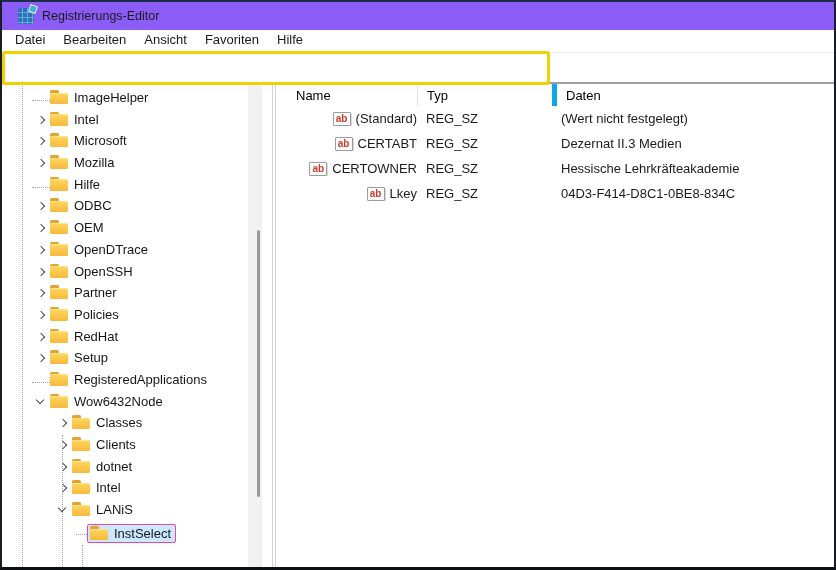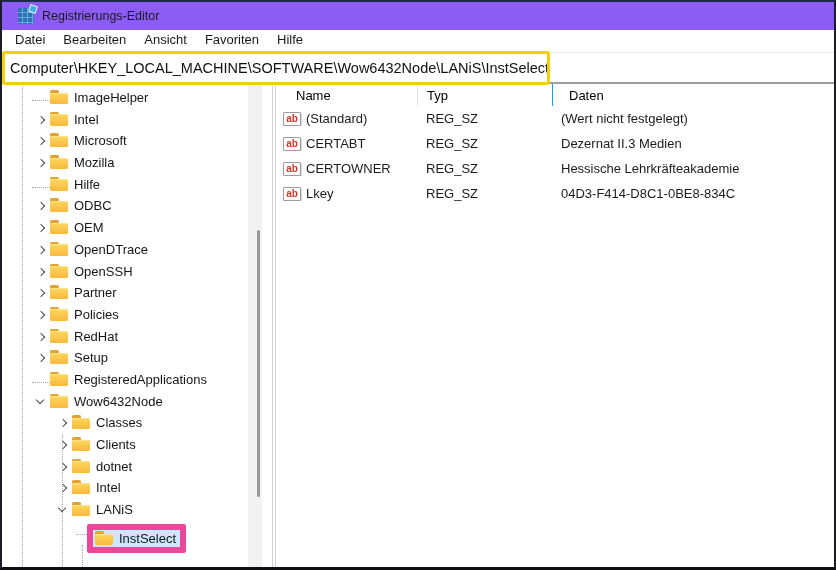--- a/index.html
+++ b/index.html
@@ -54,42 +54,42 @@
   .chev.open::before { left:5px; top:3px; transform:rotate(45deg); }
 
   .stub { width:18px; height:0; border-top:1px dotted #a3a3a3; flex:none; align-self:center; }
   .trow.lvl2 .stub { width:13px; }
 
   .folder { position:relative; width:18px; height:14px; flex:none; margin-right:6px; }
   .folder::before { content:''; position:absolute; left:0; top:0; width:9px; height:5px; background:#e2a333; border-radius:1.5px 1.5px 0 0; }
   .folder::after { content:''; position:absolute; left:0; top:2.5px; right:0; bottom:0;
     background:linear-gradient(#ffd75f,#f7b93c); border-radius:1.5px; box-shadow:inset 0 1px 0 #ffe489; }
 
-  .sel { display:flex; align-items:center; background:#cce8ff; border:6px solid #ec4899; border-radius:2px;
+  .sel { display:flex; align-items:center; background:#cce8ff; border:1px solid #ec4899; border-radius:2px;
     padding:1px 4px 1px 2px; margin-left:-2px; }
 
   
   .tree-scroll-track { position:absolute; left:246px; top:0; bottom:0; width:14px; background:#f1f1f1; z-index:2; }
   .tree-scroll-thumb { position:absolute; left:9px; width:3px; top:146px; height:267px; background:#999; border-radius:2px; }
 
   
   .splitter { position:absolute; left:270px; top:0; bottom:0; width:4px; background:#fff;
     border-left:1px solid #d4d4d4; border-right:1px solid #d4d4d4; cursor:ew-resize; z-index:3; }
 
   
   .listpane { position:absolute; left:274px; right:0; top:0; bottom:0; background:#fff; overflow:hidden; }
   .lheader { display:flex; height:22px; align-items:center; }
   .hcell { font-size:13px; color:#000000; height:100%; display:flex; align-items:center; cursor:default; }
   .hcell.c-name { width:141px; padding-left:20px; }
   .hcell.c-typ  { width:135px; padding-left:9px; border-left:1px solid #e2e2e2; }
-  .hcell.c-daten{ flex:1; padding-left:16px; border-left:1px solid #0ea5e9; }
+  .hcell.c-daten{ flex:1; padding-left:9px; border-left:5px solid #0ea5e9; }
 
   .lrow { display:flex; height:25px; align-items:center; font-size:13px; color:#1b1b1b; cursor:default; }
   .lcell { white-space:nowrap; overflow:hidden; }
-  .lcell.c-name { width:141px; display:flex; align-items:center; padding-left:7px; }
+  .lcell.c-name { width:141px; display:flex; align-items:center; padding-left:7px;justify-content:flex-end; }
   .lcell.c-typ  { width:135px; padding-left:9px; }
   .lcell.c-daten{ flex:1; padding-left:9px; }
 
   .ab-icon { position:relative; width:18px; height:14px; flex:none; margin-right:5px;
     background:#fff; border:1px solid #9c9c9c; border-radius:1px;
     font-size:10px; font-weight:bold; color:#cf3a28; line-height:12px; text-align:center;
     box-shadow:1px 1px 0 #d9d9d9; }
 </style>
 </head>
 <body>
@@ -103,21 +103,20 @@
 
   <div class="menubar">
       <div class="menu-item">Datei</div>
       <div class="menu-item">Bearbeiten</div>
       <div class="menu-item">Ansicht</div>
       <div class="menu-item">Favoriten</div>
       <div class="menu-item">Hilfe</div>
     </div>
 
   <div class="addressrow">
-    <span class="address-text">Computer\HKEY_LOCAL_MACHINE\SOFTWARE\Wow6432Node\LANiS\InstSelect</span>
     <span class="address-highlight"></span>
   </div>
 
   <div class="h-divider"></div>
 
   <div class="content">
 
     <div class="treepane">
       <div class="guide guide-a"></div>
       <div class="guide guide-b"></div>

